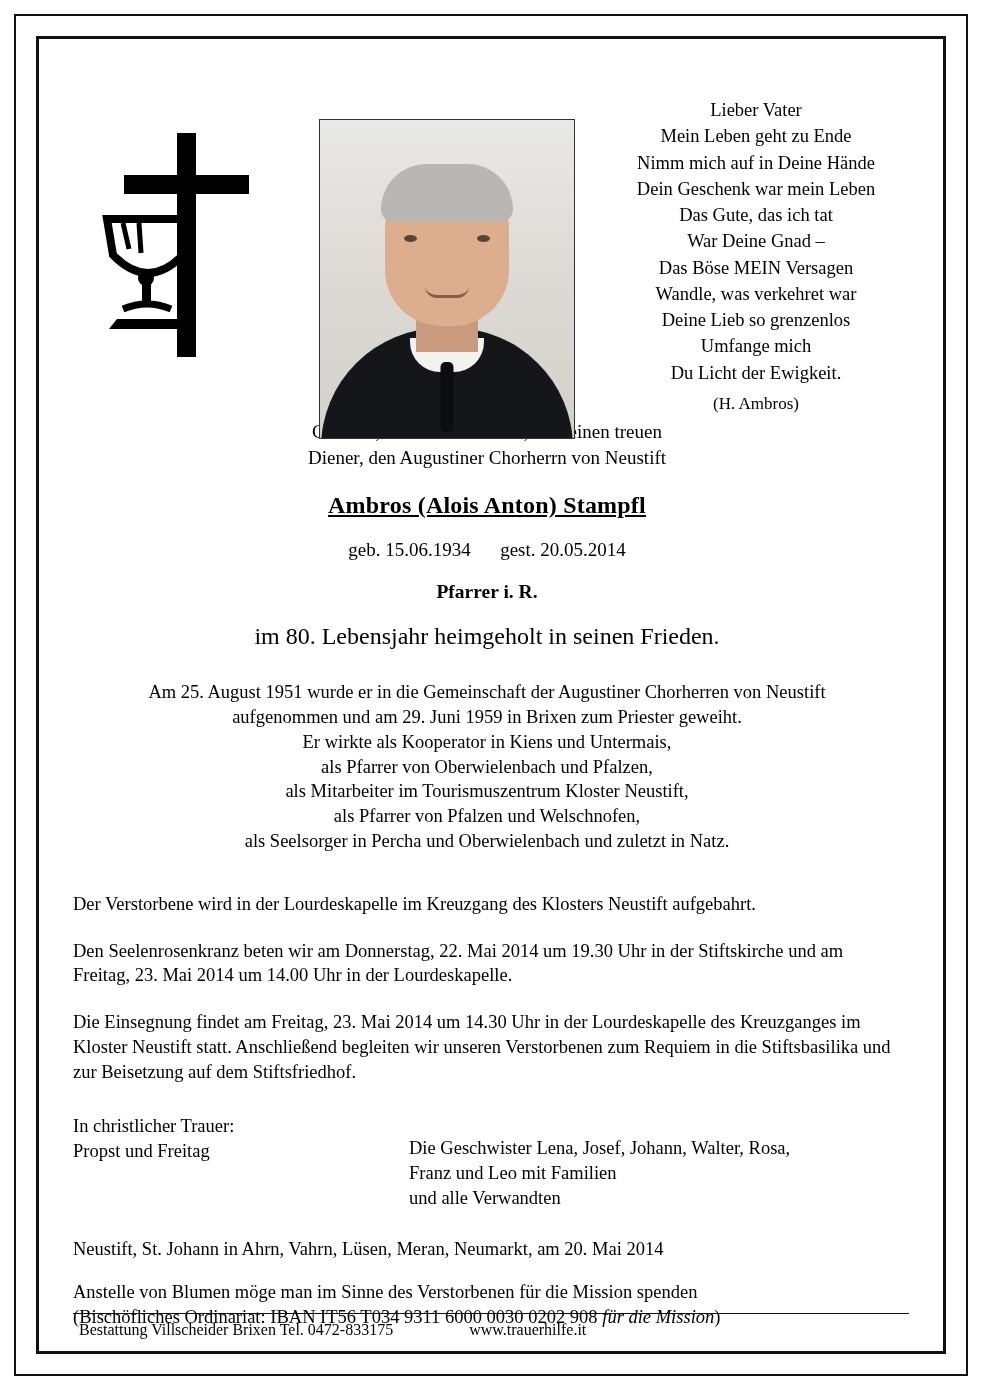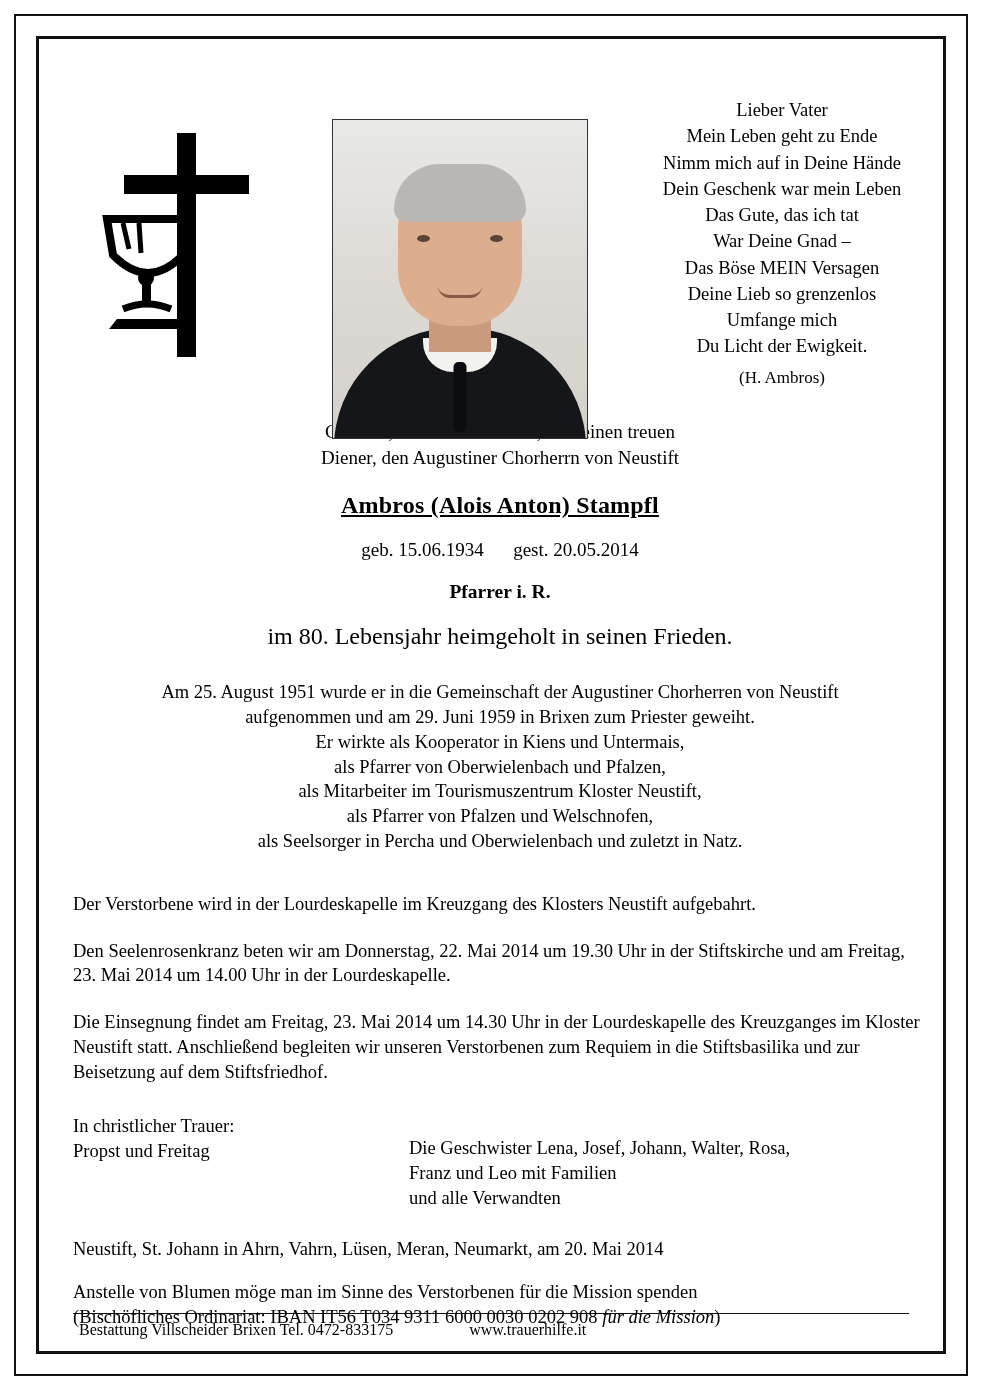--- a/index.html
+++ b/index.html
@@ -33,21 +33,21 @@
   }
   .inner-frame {
     position: absolute;
     left: 36px;
     top: 36px;
     right: 36px;
     bottom: 36px;
     border: 3px solid #111111;
     box-sizing: border-box;
     background: #ffffff;
-    padding: 24px 16px 10px 34px;
+    padding: 24px 42px 10px 34px;
     overflow: hidden;
   }
   
   .top-row {
     display: flex;
     flex-direction: row;
     align-items: flex-start;
     justify-content: space-between;
     height: 330px;
   }
@@ -296,20 +296,21 @@
       </div>
 
       <div class="poem">
         <div>Lieber Vater</div>
         <div>Mein Leben geht zu Ende</div>
         <div>Nimm mich auf in Deine Hände</div>
         <div>Dein Geschenk war mein Leben</div>
         <div>Das Gute, das ich tat</div>
         <div>War Deine Gnad –</div>
         <div>Das Böse MEIN Versagen</div>
+        <div>Wandle, was verkehret war</div>
         <div>Deine Lieb so grenzenlos</div>
         <div>Umfange mich</div>
         <div>Du Licht der Ewigkeit.</div>
         <div class="author">(H. Ambros)</div>
       </div>
     </div>
 
     <div class="center-block">
       <div class="intro">
         <div>Christus, der Auferstandene, hat seinen treuen</div>

